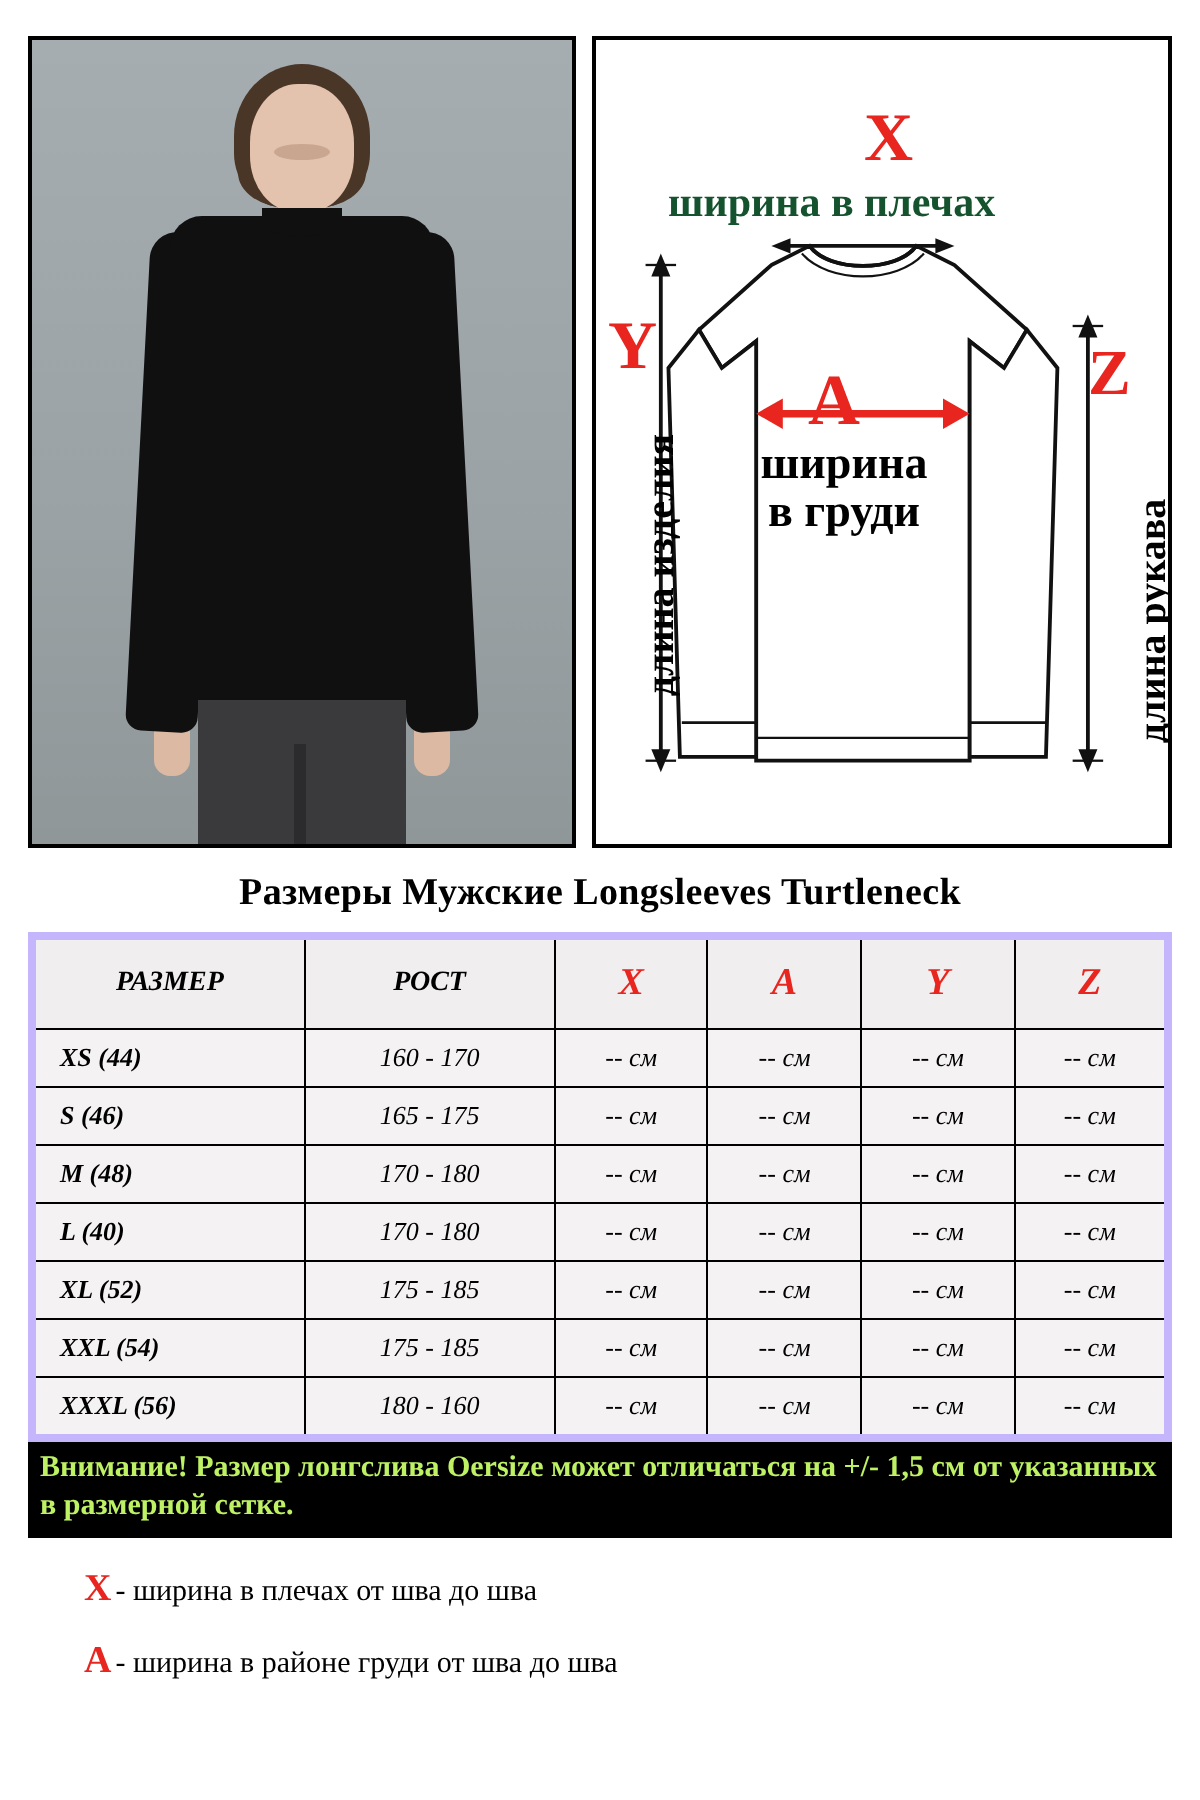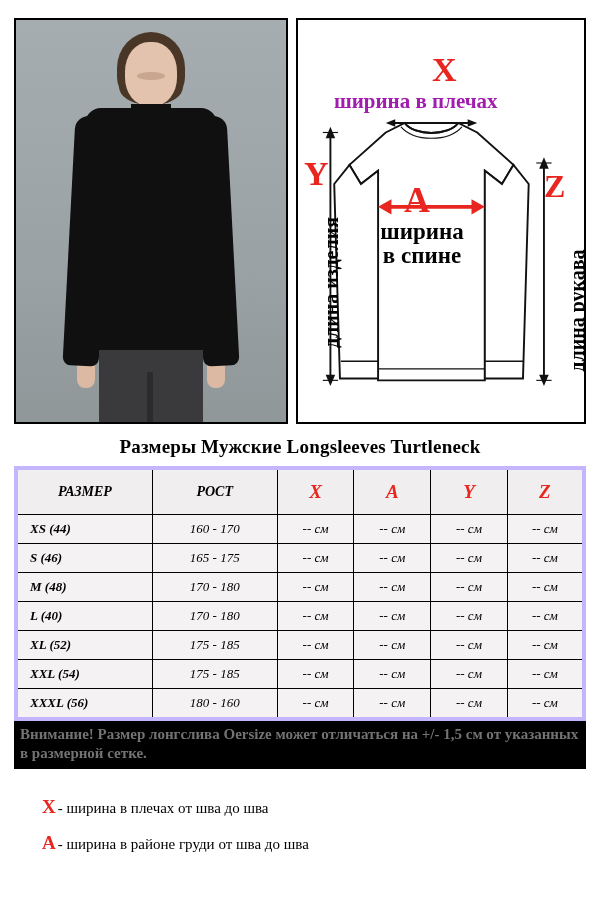--- a/index.html
+++ b/index.html
@@ -177,21 +177,21 @@
   .lbl {
     position: absolute;
     font-family: "Liberation Serif", serif;
     font-weight: bold;
     line-height: 1.05;
   }
   .lbl-red {
     color: #e8251f;
   }
   .x-letter { left: 134px; top: 32px; font-size: 34px; }
-  .x-text   { left: 36px;  top: 70px; font-size: 21px; color: #a21caf; }
+  .x-text   { left: 36px;  top: 70px; font-size: 21px; color: #14532d; }
   .a-letter { left: 106px; top: 162px; font-size: 36px; }
   .a-text   { left: 54px;  top: 200px; font-size: 23px; color: #000000; text-align:center; width:140px;}
   .y-letter { left: 6px;   top: 136px; font-size: 34px; }
   .y-text {
     left: -62px; top: 252px; font-size: 20px; color: #000;
     transform: rotate(-90deg); transform-origin: center; width: 190px; text-align: center;
   }
   .z-letter { left: 246px; top: 150px; font-size: 32px; }
   .z-text {
     left: 184px; top: 280px; font-size: 20px; color: #000;
@@ -235,30 +235,30 @@
     font-weight: bold;
     font-size: 13px;
   }
   col.c1 { width: 24%; }
   col.c2 { width: 22%; }
   col.c3, col.c4, col.c5, col.c6 { width: 13.5%; }
 
   
   .notice {
     background: #000;
-    color: #737373;
+    color: #bef264;
     font-weight: bold;
     font-size: 15px;
     line-height: 1.25;
     padding: 4px 6px 6px 6px;
   }
 
   
   .legend {
-    margin-top: 24px;
+    margin-top: 12px;
     padding-left: 28px;
     font-size: 15px;
     line-height: 1.45;
   }
   .legend-row {
     margin-bottom: 9px;
   }
   .legend-key {
     color: #e8251f;
     font-weight: bold;
@@ -325,21 +325,21 @@
         <line x1="250" y1="150" x2="266" y2="150" stroke="#111111" stroke-width="1.2"></line>
         <line x1="250" y1="378" x2="266" y2="378" stroke="#111111" stroke-width="1.2"></line>
       </svg>
 
       <div class="lbl lbl-red x-letter">X</div>
       <div class="lbl x-text">ширина в плечах</div>
 
       <div class="lbl lbl-red a-letter">A</div>
       <div class="lbl a-text">
         <div>ширина</div>
-        <div>в спине</div>
+        <div>в груди</div>
       </div>
 
       <div class="lbl lbl-red y-letter">Y</div>
       <div class="lbl y-text">длина изделия</div>
 
       <div class="lbl lbl-red z-letter">Z</div>
       <div class="lbl z-text">длина рукава</div>
     </div>
   </div>
 

